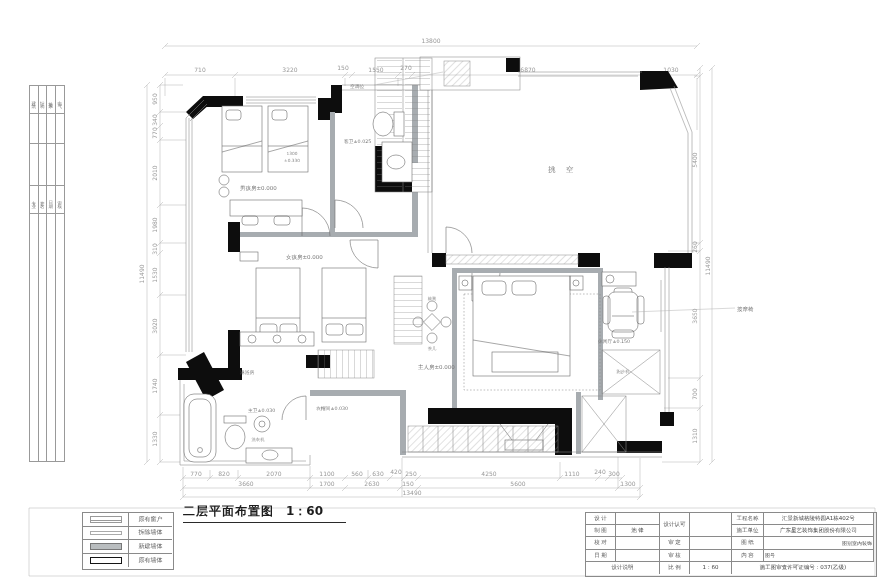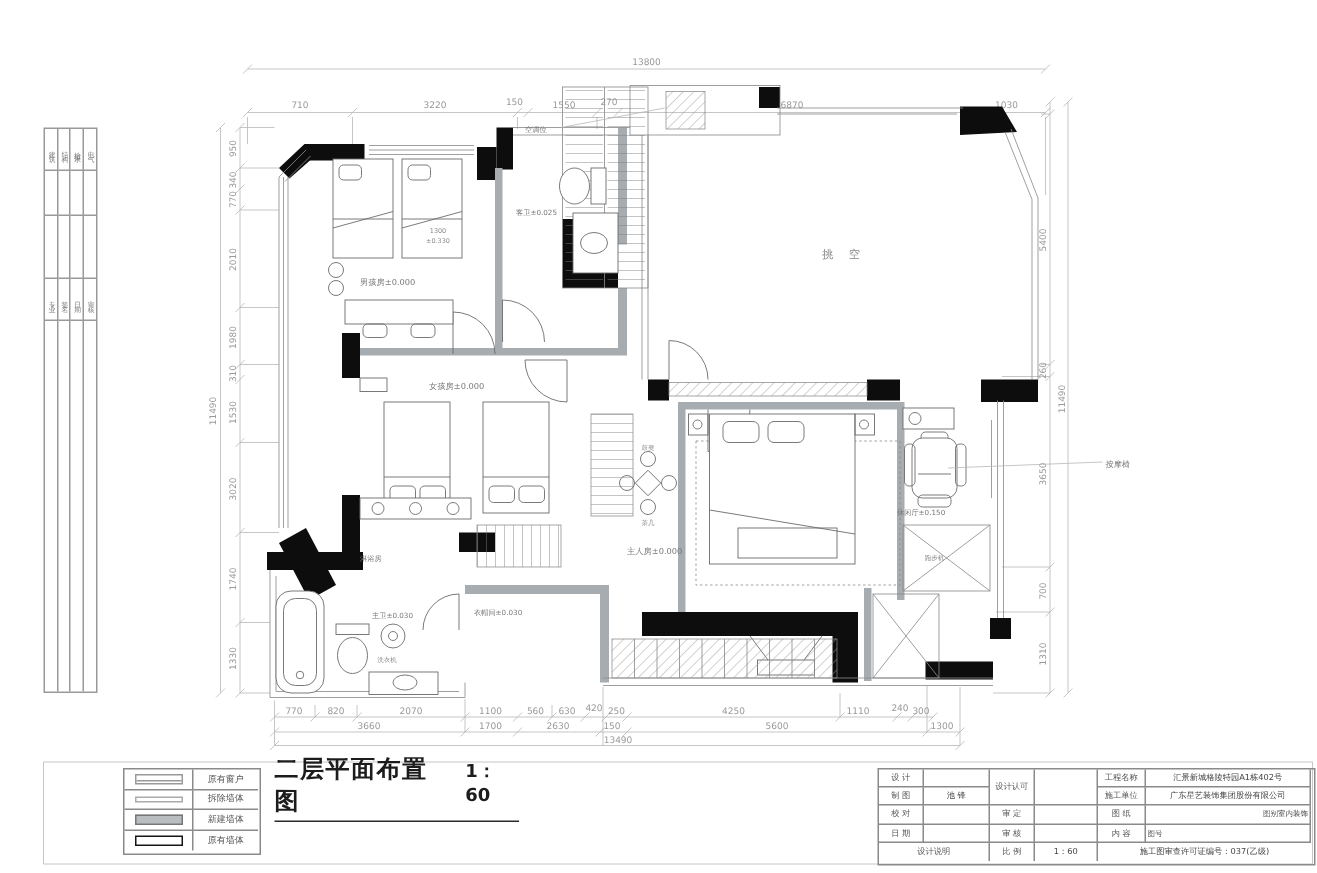--- a/index.html
+++ b/index.html
@@ -32,21 +32,21 @@
   .legend>div:nth-child(2n){border-right:none}
   .sw{width:32px;height:7px;box-sizing:border-box;}
   .sw-win{border:1px solid #999;position:relative}
   .sw-win i{display:block;border-top:.5px solid #999;margin-top:3px}
   .sw-dem{height:4px;border:.5px solid #aaa}
   .sw-new{background:#b9bdbf;border:.5px solid #777}
   .sw-old{border:1.4px solid #151515}
   
   .dtitle{left:183px;top:503px;width:163px;border-bottom:1.6px solid #2a2a2a;padding-bottom:2px;
          display:flex;align-items:baseline;color:#1c1c1c;font-weight:bold;}
-  .dtitle .nm{font-size:16px;letter-spacing:1px;}
+  .dtitle .nm{font-size:12px;letter-spacing:1px;}
   .dtitle .sc{font-size:12px;margin-left:12px;}
   
   .tb{left:585px;top:512px;width:290px;height:63px;border:1px solid #8a8a8a;display:grid;
       grid-template-columns:30px 44px 30px 42px 32px 110px;grid-template-rows:repeat(5,12.2px);}
   .tb>div{border-right:.5px solid #8a8a8a;border-bottom:.5px solid #8a8a8a;font-size:5.5px;color:#555;
       display:flex;align-items:center;justify-content:center;overflow:hidden;white-space:nowrap;}
   .tb .v{color:#444}
   .tb .sub{justify-content:flex-end;padding-right:1px;font-size:5px}
   .tb .subl{justify-content:flex-start;padding-left:1px;font-size:5px}
 </style>

